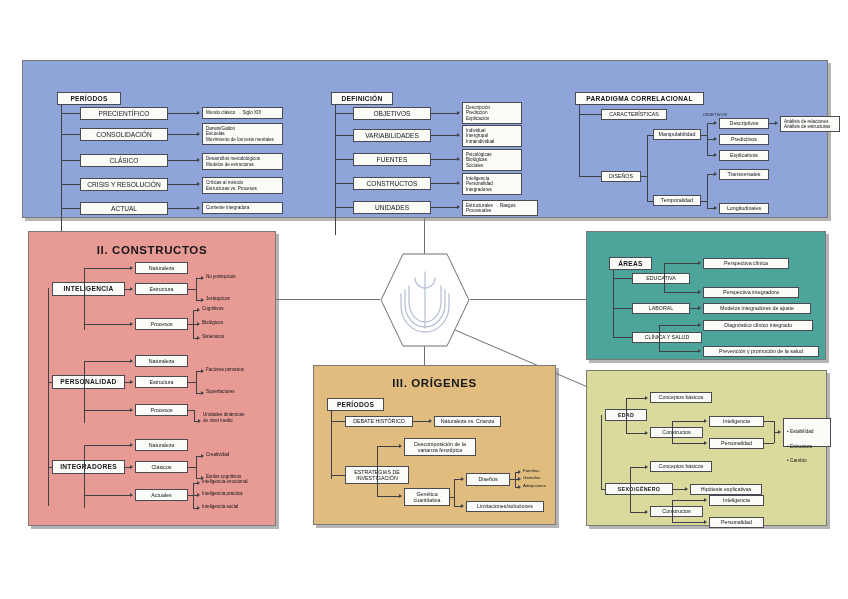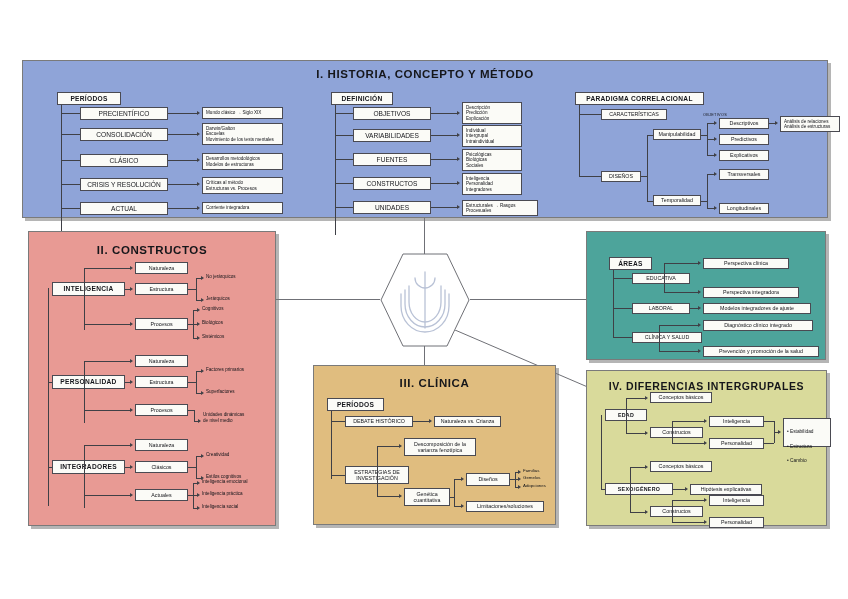--- a/index.html
+++ b/index.html
@@ -95,21 +95,20 @@
 
   <div class="hubline" style="left:424px; top:218px; width:1px; height:36px;"></div>
   <div class="hubline" style="left:276px; top:299px; width:104px; height:1px;"></div>
   <div class="hubline" style="left:470px; top:299px; width:116px; height:1px;"></div>
   <div class="hubline" style="left:424px; top:346px; width:1px; height:20px;"></div>
   <svg style="position:absolute; left:455px; top:330px; width:135px; height:62px;" viewBox="0 0 135 62">
     <line x1="0" y1="0" x2="135" y2="58" stroke="#6f7076" stroke-width="1"></line>
   </svg>
 
   <div class="panel" id="sec1">
-    <div class="panel-title">I.  HISTORIA, CONCEPTO Y MÉTODO</div>
 
     <div class="node lead lvl1" style="left:34px; top:31px; width:64px; height:13px;">PERÍODOS</div>
     <div class="ln lnv" style="left:38px; top:44px; height:130px;"></div>
 
     <div class="node lvl1" style="left:57px; top:46px; width:88px; height:13px;">PRECIENTÍFICO</div>
     <div class="ln lnh" style="left:38px; top:52px; width:19px;"></div>
     <div class="ln lnh" style="left:145px; top:52px; width:29px;"></div>
     <div class="arw" style="left:174px; top:50px;"></div>
     <div class="node lvl3 left" style="left:179px; top:46px; width:81px; height:12px;">Mundo clásico → Siglo XIX</div>
 
@@ -362,21 +361,21 @@
     <div class="ln lnv" style="left:72px; top:93px; height:26px;"></div>
     <div class="ln lnh" style="left:72px; top:93px; width:40px;"></div>
     <div class="arw" style="left:111px; top:91px;"></div>
     <div class="node lvl2" style="left:116px; top:88px; width:110px; height:11px;">Diagnóstico clínico integrado</div>
     <div class="ln lnh" style="left:72px; top:119px; width:40px;"></div>
     <div class="arw" style="left:111px; top:117px;"></div>
     <div class="node lvl2" style="left:116px; top:114px; width:116px; height:11px;">Prevención y promoción de la salud</div>
   </div>
 
   <div class="panel" id="sec3">
-    <div class="panel-title">III.  CLÍNICA</div>
+    <div class="panel-title">III.  ORÍGENES</div>
 
     <div class="node lead lvl1" style="left:13px; top:32px; width:57px; height:13px;">PERÍODOS</div>
     <div class="ln lnv" style="left:17px; top:45px; height:68px;"></div>
 
     <div class="node lvl2" style="left:31px; top:50px; width:68px; height:11px;">DEBATE HISTÓRICO</div>
     <div class="ln lnh" style="left:17px; top:55px; width:14px;"></div>
     <div class="ln lnh" style="left:99px; top:55px; width:17px;"></div>
     <div class="arw" style="left:115px; top:53px;"></div>
     <div class="node lvl2" style="left:120px; top:50px; width:67px; height:11px;">Naturaleza vs. Crianza</div>
 
@@ -411,21 +410,20 @@
     <div class="ln lnh" style="left:201px; top:121px; width:4px;"></div>
     <div class="arw" style="left:204px; top:119px;"></div>
     <div class="plain" style="left:209px; top:117px; font-size:4.4px;">Adopciones</div>
 
     <div class="ln lnh" style="left:140px; top:140px; width:8px;"></div>
     <div class="arw" style="left:147px; top:138px;"></div>
     <div class="node lvl2" style="left:152px; top:135px; width:78px; height:11px;">Limitaciones/soluciones</div>
   </div>
 
   <div class="panel" id="sec4">
-    <div class="panel-title">IV.  DIFERENCIAS INTERGRUPALES</div>
 
     <div class="ln lnv" style="left:14px; top:44px; height:74px;"></div>
 
     <div class="node lead lvl2" style="left:18px; top:38px; width:42px; height:12px;">EDAD</div>
     <div class="ln lnv" style="left:39px; top:27px; height:35px;"></div>
     <div class="ln lnh" style="left:39px; top:27px; width:20px;"></div>
     <div class="arw" style="left:58px; top:25px;"></div>
     <div class="node lvl2" style="left:63px; top:21px; width:62px; height:11px;">Conceptos básicos</div>
 
     <div class="ln lnh" style="left:39px; top:62px; width:20px;"></div>

